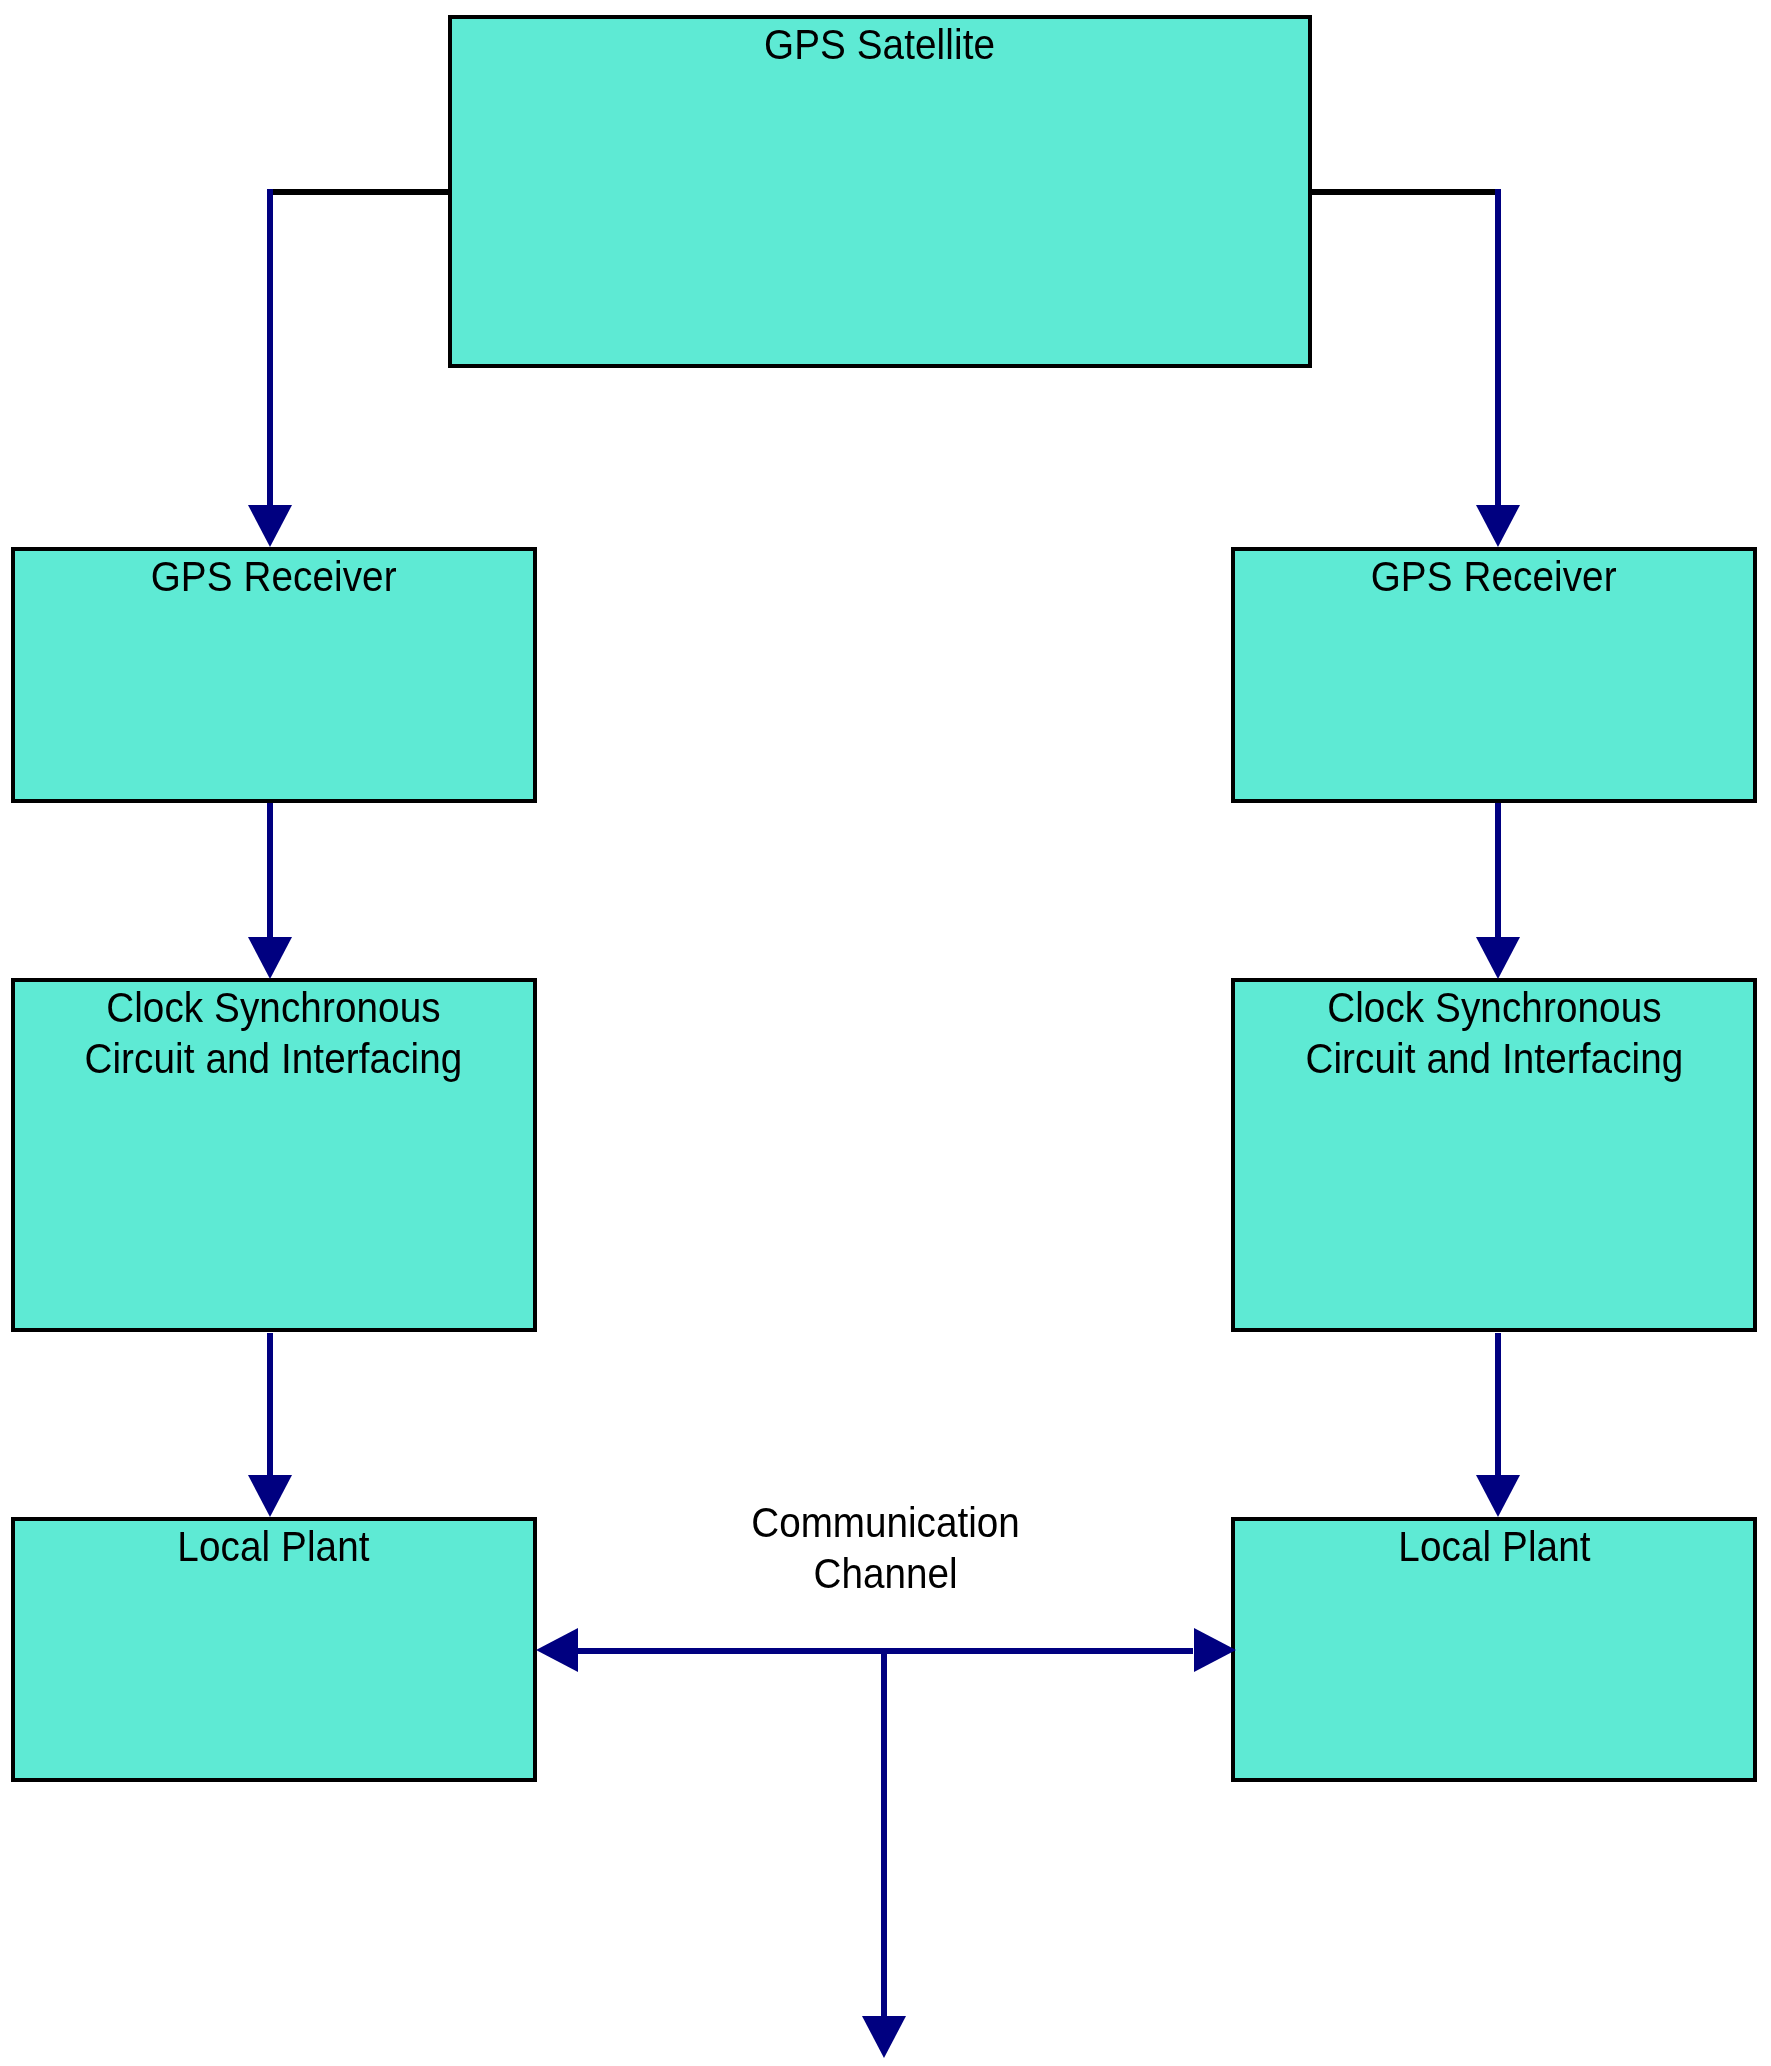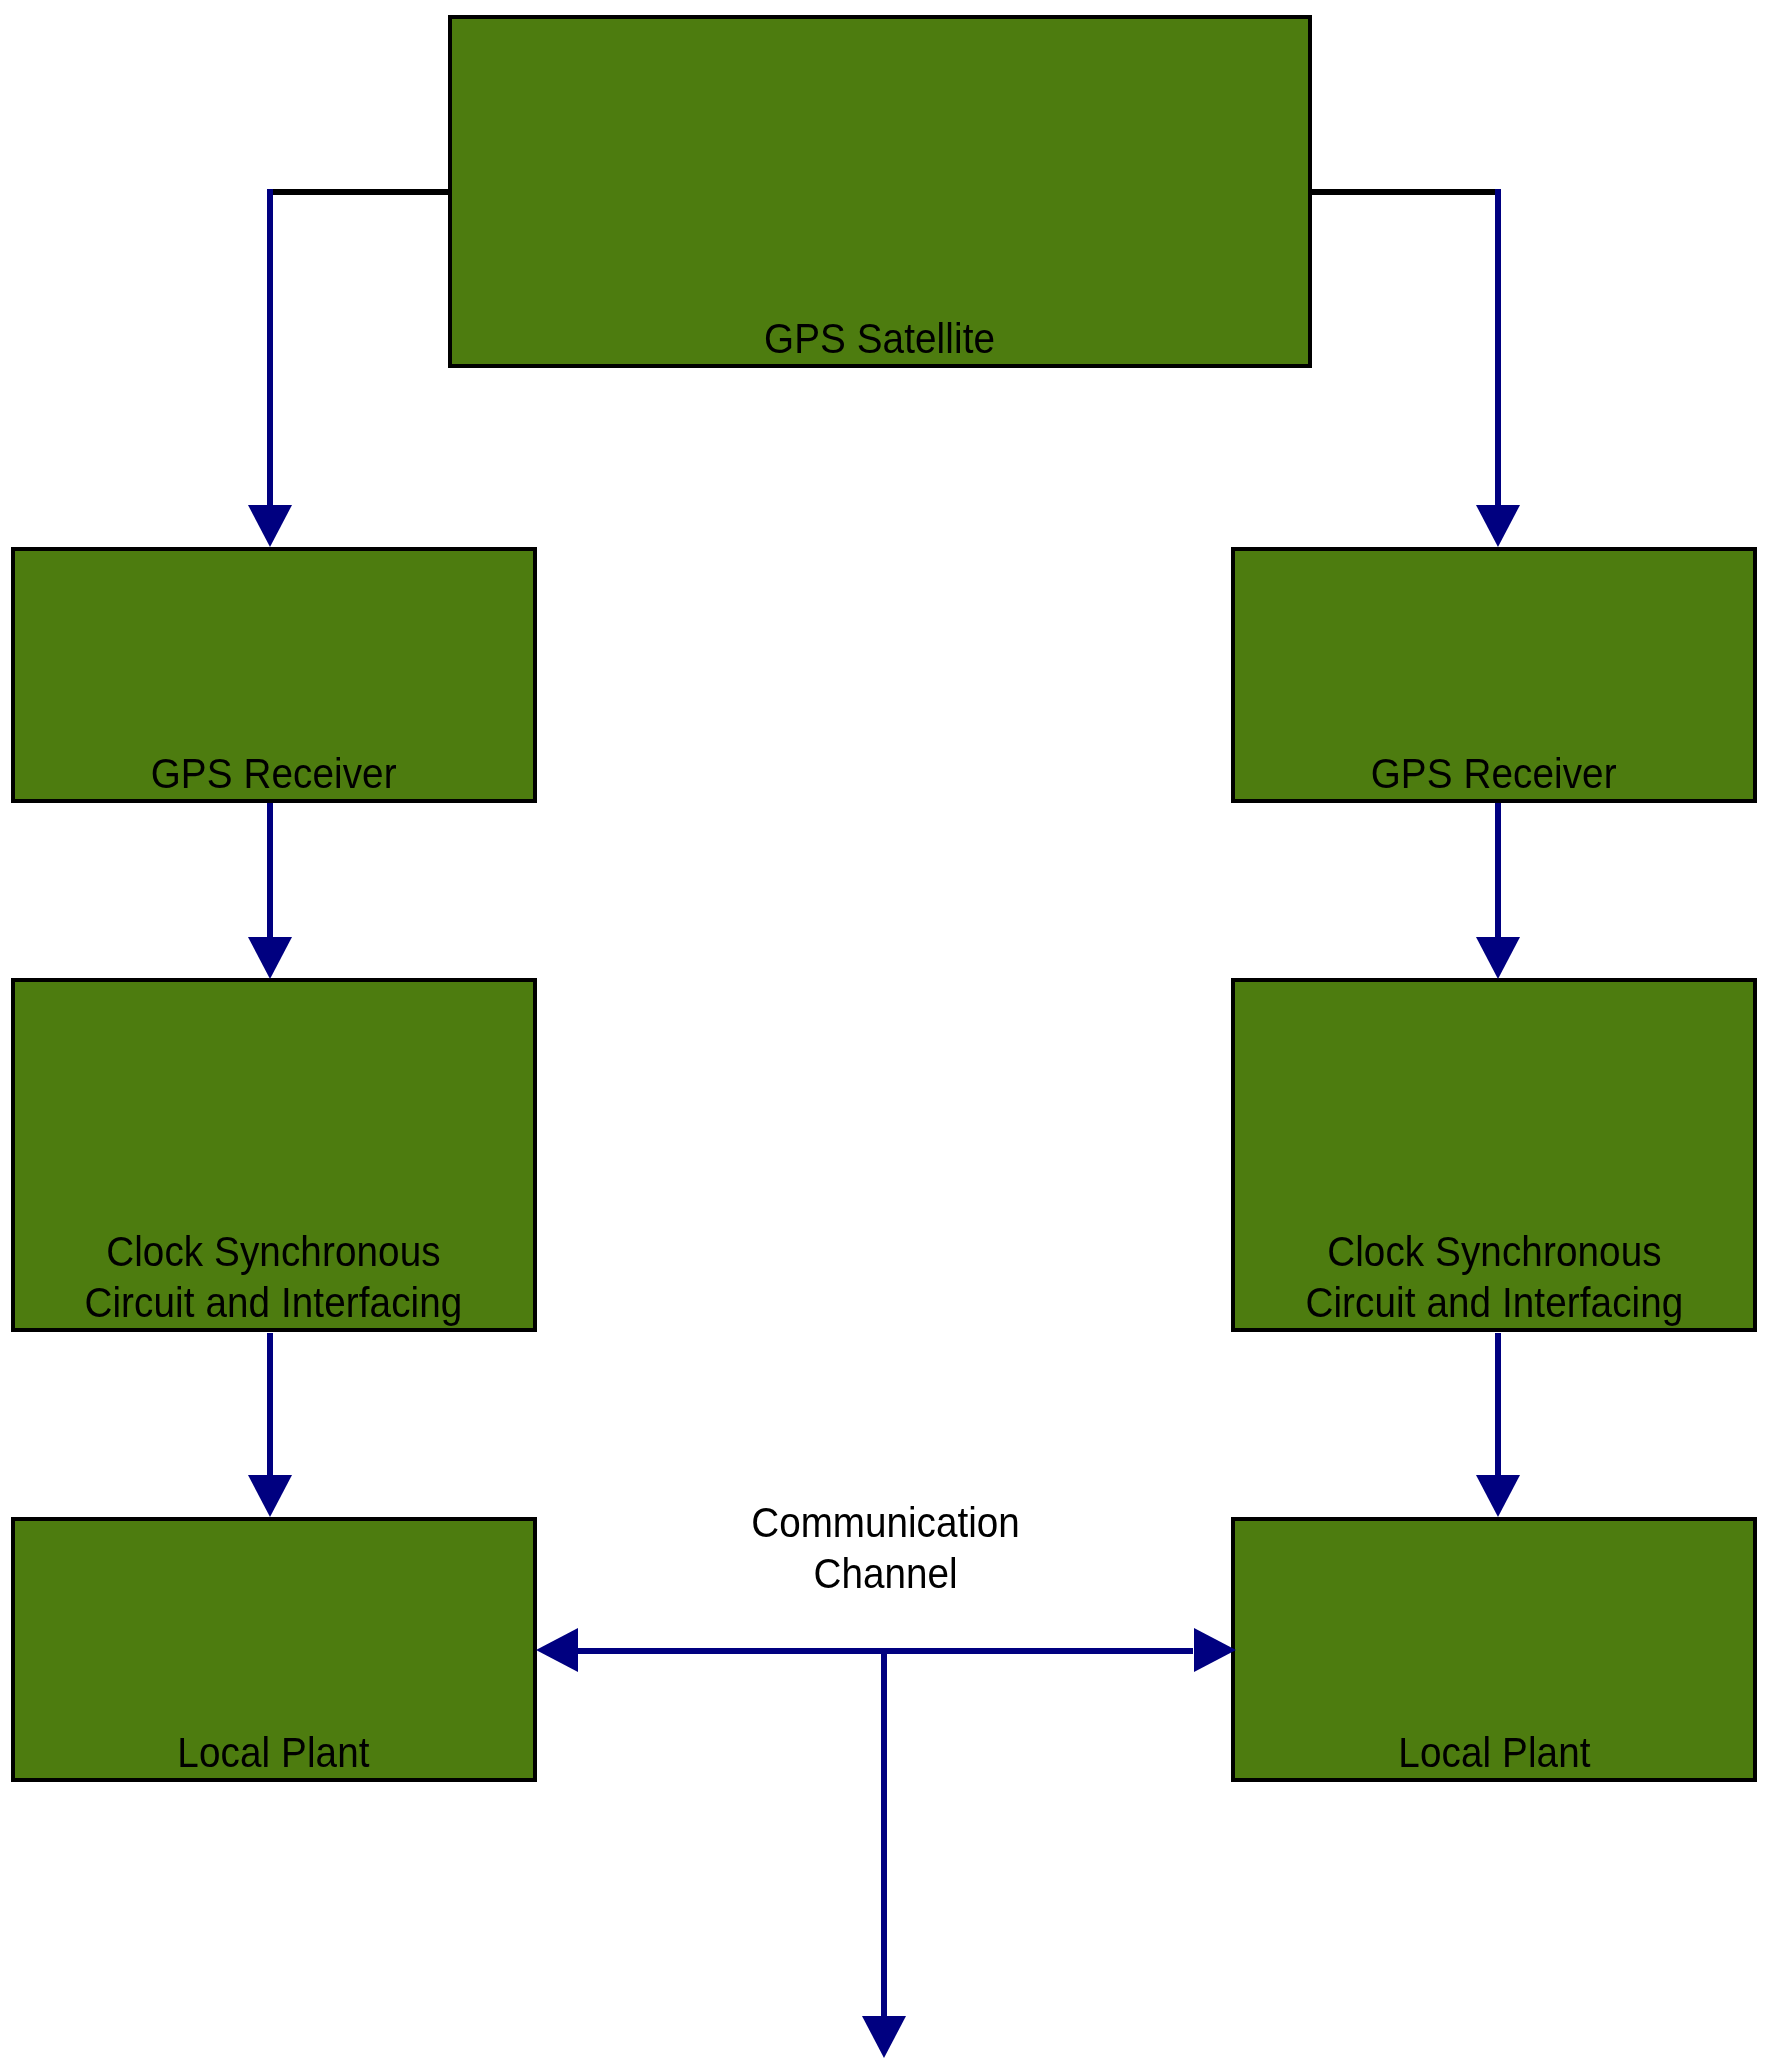--- a/index.html
+++ b/index.html
@@ -15,24 +15,24 @@
     position: relative;
     width: 1772px;
     height: 2066px;
     background: #ffffff;
     overflow: hidden;
   }
   
   .node-box {
     position: absolute;
     box-sizing: border-box;
-    background: #4d7c0f;
+    background: #5eead4;
     border: 4.7px solid #000000;
     display: flex;
-    align-items: flex-end;
+    align-items: flex-start;
     justify-content: center;
     text-align: center;
   }
   .node-label {
     font-family: "Liberation Sans", "DejaVu Sans", sans-serif;
     font-size: 42px;
     line-height: 1.22;
     color: #000000;
     white-space: pre-line;
     letter-spacing: 0.1px;

